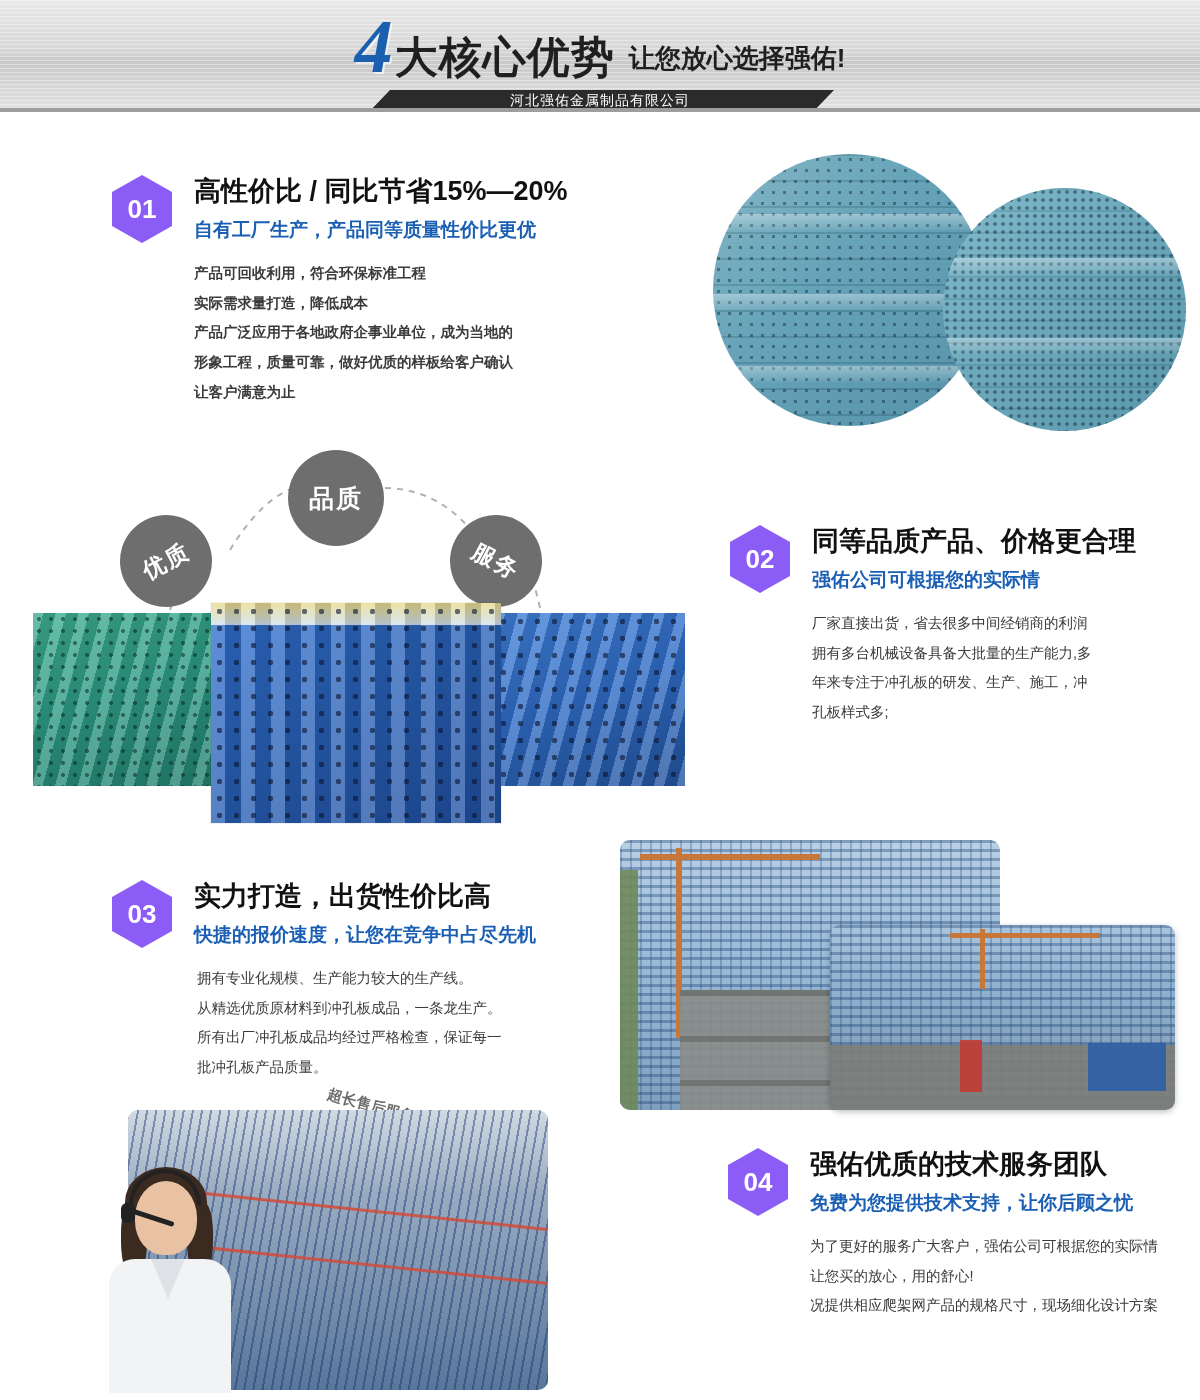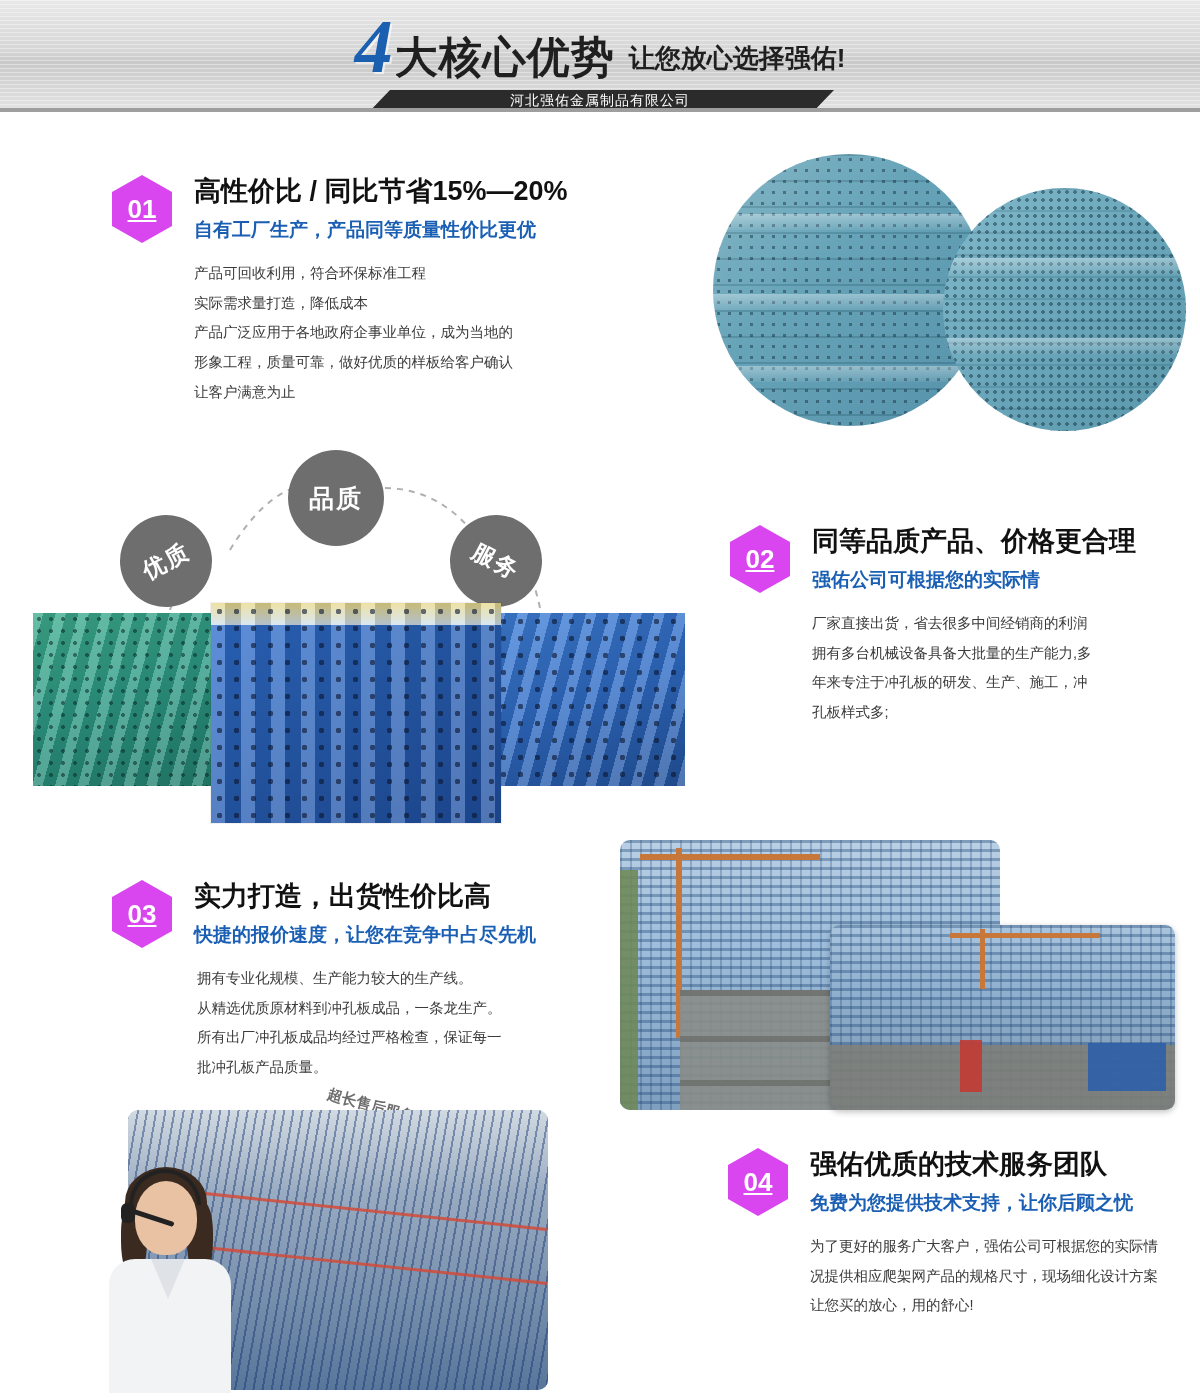--- a/index.html
+++ b/index.html
@@ -81,23 +81,22 @@
     background: #9e9e9e;
   }
 
   
   .hex {
     position: relative;
     width: 60px; height: 68px;
     display: flex; align-items: center; justify-content: center;
     color: #fff; font-size: 26px; font-weight: bold;
     font-family: "Liberation Sans", sans-serif;
-    background: #d946ef;
+    background: #8b5cf6;
     clip-path: polygon(50% 0%, 100% 25%, 100% 75%, 50% 100%, 0% 75%, 0% 25%);
-    text-decoration: underline;
   }
   .sec-title {
     font-size: 27px; font-weight: bold; color: #111; line-height: 1.2;
   }
   .sec-sub {
     font-size: 19px; font-weight: bold; color: #1a5fb4; margin-top: 12px; line-height: 1.2;
   }
   .sec-body {
     font-size: 14.5px; color: #3b3b3b; line-height: 2.05; margin-top: 16px;
   }
@@ -317,21 +316,21 @@
 </div>
 
 <div class="s1">
   <div class="s1-head">
     <div class="hex">01</div>
     <div class="txt">
       <div class="sec-title">高性价比 / 同比节省15%—20%</div>
       <div class="sec-sub">自有工厂生产，产品同等质量性价比更优</div>
     </div>
   </div>
-  <div class="sec-body" style="margin-left:82px;">
+  <div class="sec-body" style="margin-left:82px;font-weight:bold;">
     <div>产品可回收利用，符合环保标准工程</div>
     <div>实际需求量打造，降低成本</div>
     <div>产品广泛应用于各地政府企事业单位，成为当地的</div>
     <div>形象工程，质量可靠，做好优质的样板给客户确认</div>
     <div>让客户满意为止</div>
   </div>
 </div>
 
 <div class="circ circ-a">
   <div class="perf-a">
@@ -449,16 +448,16 @@
 <div class="s4">
   <div class="s4-head">
     <div class="hex">04</div>
     <div class="txt">
       <div class="sec-title">强佑优质的技术服务团队</div>
       <div class="sec-sub">免费为您提供技术支持，让你后顾之忧</div>
     </div>
   </div>
   <div class="sec-body" style="margin-left:82px; width:380px;">
     <div>为了更好的服务广大客户，强佑公司可根据您的实际情</div>
+    <div>让您买的放心，用的舒心!</div>
     <div>况提供相应爬架网产品的规格尺寸，现场细化设计方案</div>
-    <div>让您买的放心，用的舒心!</div>
   </div>
 </div>
 
 </body></html>

